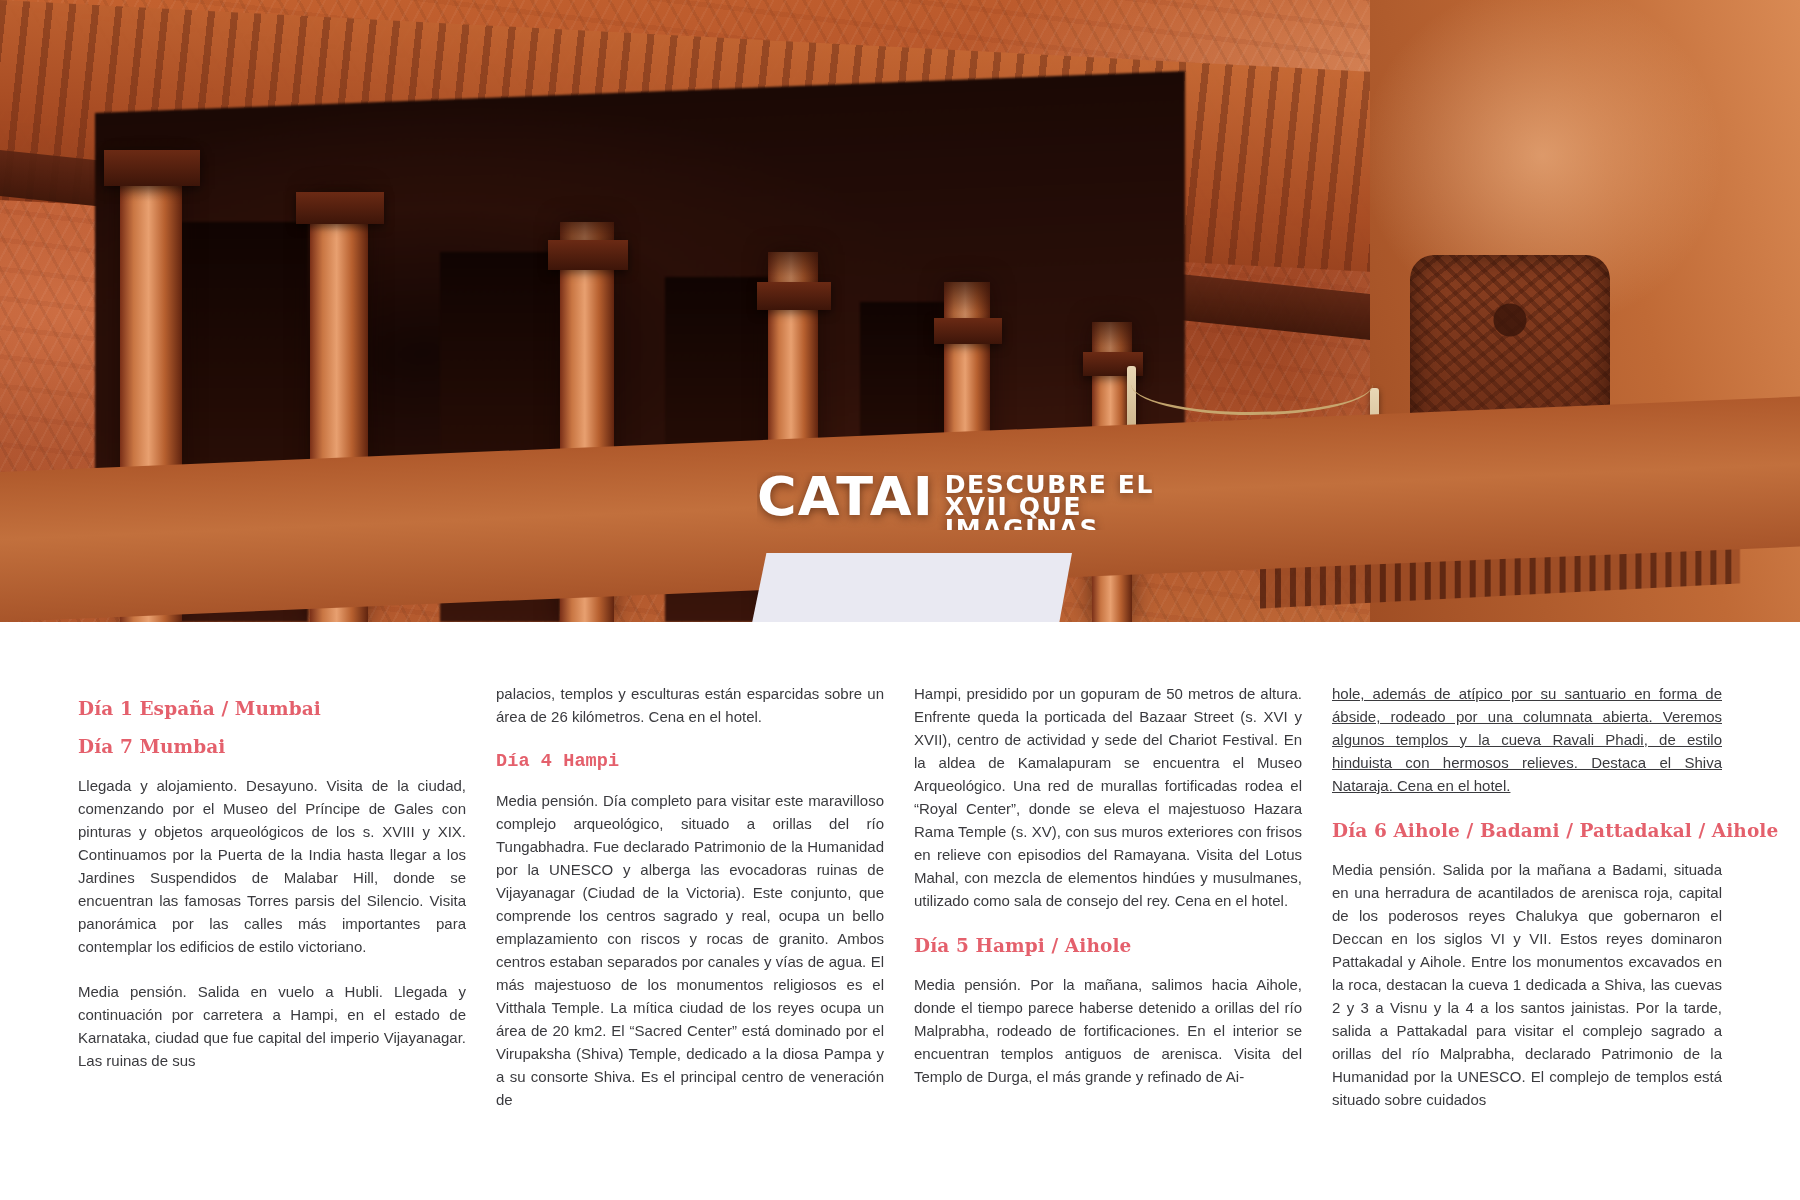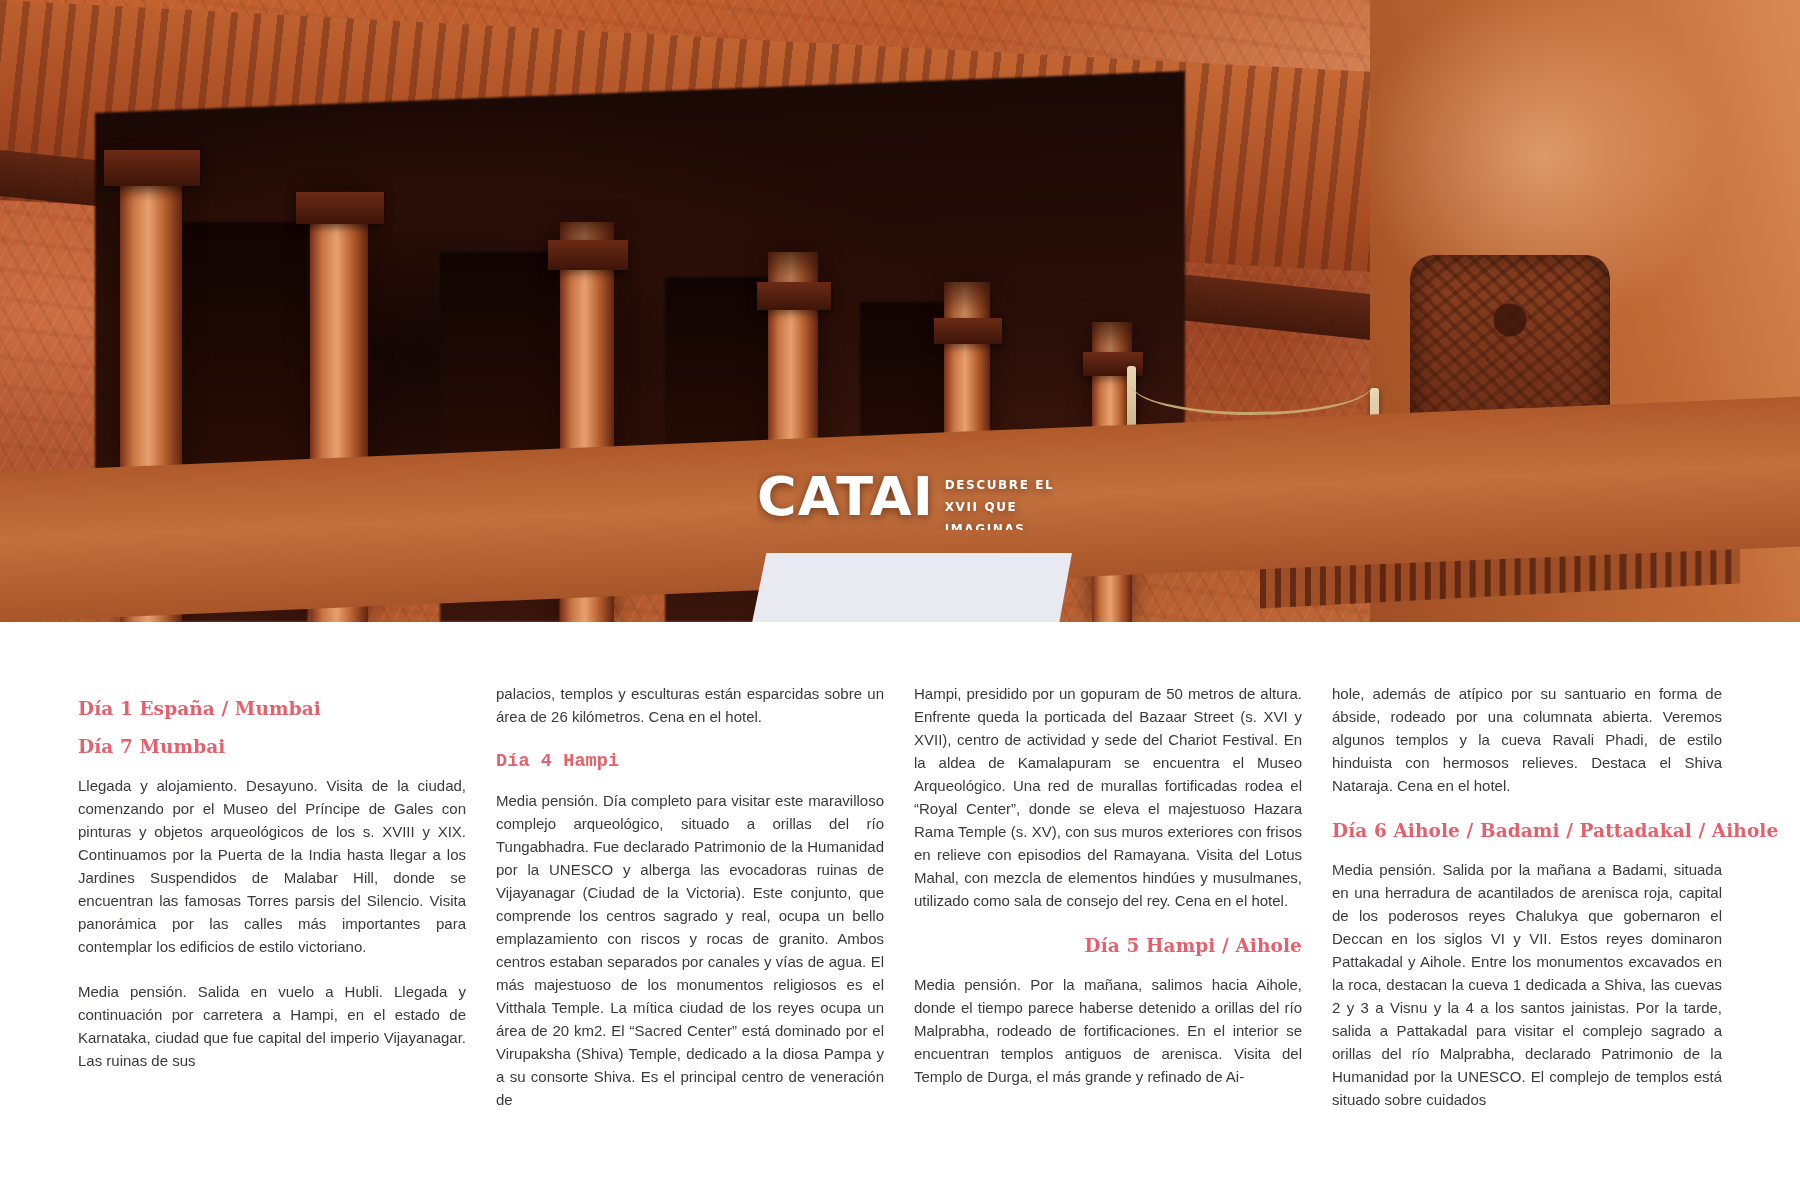--- a/index.html
+++ b/index.html
@@ -142,21 +142,21 @@
     overflow:hidden;height:58px;
   }
   .logo-word{
     font-family:"DejaVu Sans", sans-serif;
     font-weight:700;font-size:54px;line-height:50px;
     letter-spacing:1px;color:#ffffff;
     text-shadow:0 2px 10px rgba(40,12,4,.55);
   }
   .logo-tag{
     font-family:"DejaVu Sans", sans-serif;
-    font-weight:700;font-size:12px;line-height:22px;
+    font-weight:700;font-size:25px;line-height:22px;
     letter-spacing:1.6px;color:#ffffff;
     text-shadow:0 2px 8px rgba(40,12,4,.5);
     padding-top:2px;
   }
 
   
   .banner{
     position:absolute;left:752px;top:553px;width:320px;height:70px;
     background:#e9e9f2;
     clip-path:polygon(4.5% 0%, 100% 0%, 96% 100%, 0% 100%);
@@ -260,23 +260,23 @@
   </div>
 
   <div class="col">
     <p class="para cont" style="color: rgb(58, 58, 62);">palacios, templos y esculturas están esparcidas sobre un área de 26 kilómetros. Cena en el hotel.</p>
     <div class="daytitle" style="color: rgb(228, 96, 108); font-family: Liberation Mono, monospace;">Día 4 Hampi</div>
     <p class="para" style="color: rgb(58, 58, 62);">Media pensión. Día completo para visitar este maravilloso complejo arqueológico, situado a orillas del río Tungabhadra. Fue declarado Patrimonio de la Humanidad por la UNESCO y alberga las evocadoras ruinas de Vijayanagar (Ciudad de la Victoria). Este conjunto, que comprende los centros sagrado y real, ocupa un bello emplazamiento con riscos y rocas de granito. Ambos centros estaban separados por canales y vías de agua. El más majestuoso de los monumentos religiosos es el Vitthala Temple. La mítica ciudad de los reyes ocupa un área de 20 km2. El “Sacred Center” está dominado por el Virupaksha (Shiva) Temple, dedicado a la diosa Pampa y a su consorte Shiva. Es el principal centro de veneración de</p>
   </div>
 
   <div class="col">
     <p class="para cont" style="color: rgb(58, 58, 62);">Hampi, presidido por un gopuram de 50 metros de altura. Enfrente queda la porticada del Bazaar Street (s. XVI y XVII), centro de actividad y sede del Chariot Festival. En la aldea de Kamalapuram se encuentra el Museo Arqueológico. Una red de murallas fortificadas rodea el “Royal Center”, donde se eleva el majestuoso Hazara Rama Temple (s. XV), con sus muros exteriores con frisos en relieve con episodios del Ramayana. Visita del Lotus Mahal, con mezcla de elementos hindúes y musulmanes, utilizado como sala de consejo del rey. Cena en el hotel.</p>
-    <div class="daytitle" style="color: rgb(228, 96, 108); text-align: right;">Día 5 Hampi / Aihole</div>
+    <div class="daytitle" style="color: rgb(228, 96, 108);">Día 5 Hampi / Aihole</div>
     <p class="para" style="color: rgb(58, 58, 62);">Media pensión. Por la mañana, salimos hacia Aihole, donde el tiempo parece haberse detenido a orillas del río Malprabha, rodeado de fortificaciones. En el interior se encuentran templos antiguos de arenisca. Visita del Templo de Durga, el más grande y refinado de Ai-</p>
   </div>
 
   <div class="col">
-    <p class="para cont" style="color: rgb(58, 58, 62);">hole, además de atípico por su santuario en forma de ábside, rodeado por una columnata abierta. Veremos algunos templos y la cueva Ravali Phadi, de estilo hinduista con hermosos relieves. Destaca el Shiva Nataraja. Cena en el hotel.</p>
+    <p class="para cont" style="color: rgb(58, 58, 62); text-decoration: underline;">hole, además de atípico por su santuario en forma de ábside, rodeado por una columnata abierta. Veremos algunos templos y la cueva Ravali Phadi, de estilo hinduista con hermosos relieves. Destaca el Shiva Nataraja. Cena en el hotel.</p>
     <div class="daytitle" style="color: rgb(228, 96, 108);">Día 6 Aihole / Badami / Pattadakal / Aihole</div>
     <p class="para" style="color: rgb(58, 58, 62);">Media pensión. Salida por la mañana a Badami, situada en una herradura de acantilados de arenisca roja, capital de los poderosos reyes Chalukya que gobernaron el Deccan en los siglos VI y VII. Estos reyes dominaron Pattakadal y Aihole. Entre los monumentos excavados en la roca, destacan la cueva 1 dedicada a Shiva, las cuevas 2 y 3 a Visnu y la 4 a los santos jainistas. Por la tarde, salida a Pattakadal para visitar el complejo sagrado a orillas del río Malprabha, declarado Patrimonio de la Humanidad por la UNESCO. El complejo de templos está situado sobre cuidados</p>
   </div>
 
 </div>
 
 </body></html>

